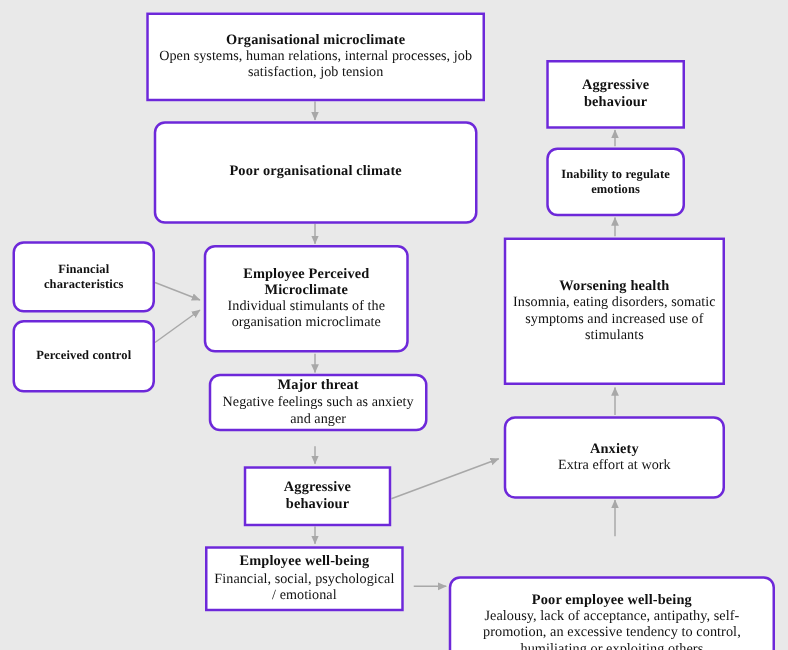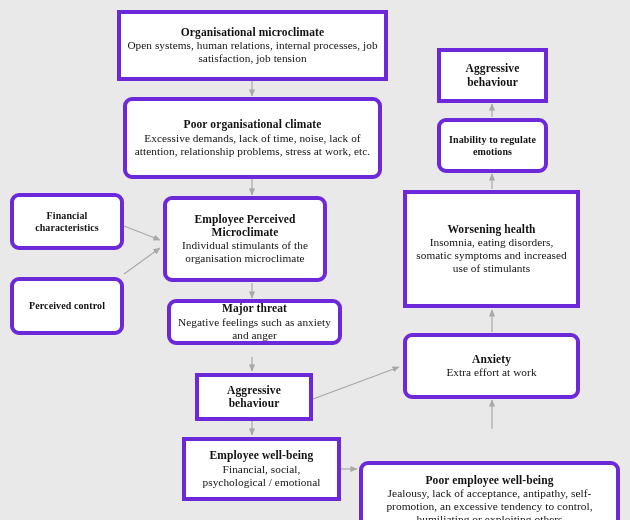--- a/index.html
+++ b/index.html
@@ -24,21 +24,21 @@
     left: 0;
     top: 0;
     width: 630px;
     height: 520px;
     pointer-events: none;
   }
   .node {
     position: absolute;
     box-sizing: border-box;
     background: #ffffff;
-    border: 4px solid #6d28d9;
+    border: 2px solid #6d28d9;
     display: flex;
     flex-direction: column;
     align-items: center;
     justify-content: center;
     text-align: center;
     line-height: 1.16;
     color: #111111;
     padding: 2px 5px;
   }
   .node.rounded {
@@ -88,46 +88,45 @@
     </g>
   </svg>
 
   <div class="node" style="left:117px; top:10px; width:271px; height:71px;">
     <div class="title">Organisational microclimate</div>
     <div class="desc">Open systems, human relations, internal processes, job satisfaction, job tension</div>
   </div>
 
   <div class="node rounded" style="left:123px; top:97px; width:259px; height:82px;">
     <div class="title">Poor organisational climate</div>
-    <div class="desc">Excessive demands, lack of time, noise, lack of attention, relationship problems, stress at work, etc.</div>
   </div>
 
   <div class="node rounded small" style="left:10px; top:193px; width:114px; height:57px;">
     <div class="title">Financial characteristics</div>
   </div>
 
-  <div class="node rounded small" style="left:10px; top:256px; width:114px; height:58px;margin-top:21px;">
+  <div class="node rounded small" style="left:10px; top:256px; width:114px; height:58px;">
     <div class="title">Perceived control</div>
   </div>
 
   <div class="node rounded" style="left:163px; top:196px; width:164px; height:86px;">
     <div class="title">Employee Perceived Microclimate</div>
     <div class="desc">Individual stimulants of the organisation microclimate</div>
   </div>
 
   <div class="node rounded" style="left:167px; top:299px; width:175px; height:46px;">
     <div class="title">Major threat</div>
     <div class="desc">Negative feelings such as anxiety and anger</div>
   </div>
 
   <div class="node" style="left:195px; top:373px; width:118px; height:48px;">
     <div class="title">Aggressive behaviour</div>
   </div>
 
-  <div class="node" style="left:182px; top:437px; width:159px; height:64px;">
+  <div class="node" style="left:164px; top:437px; width:159px; height:52px;">
     <div class="title">Employee well-being</div>
     <div class="desc">Financial, social, psychological / emotional</div>
   </div>
 
   <div class="node rounded wide" style="left:359px; top:430px; width:261px; height:78px;margin-top:31px;">
     <div class="title">Poor employee well-being</div>
     <div class="desc">Jealousy, lack of acceptance, antipathy, self-promotion, an excessive tendency to control, humiliating or exploiting others</div>
   </div>
 
   <div class="node" style="left:403px; top:190px; width:177px; height:118px;">

